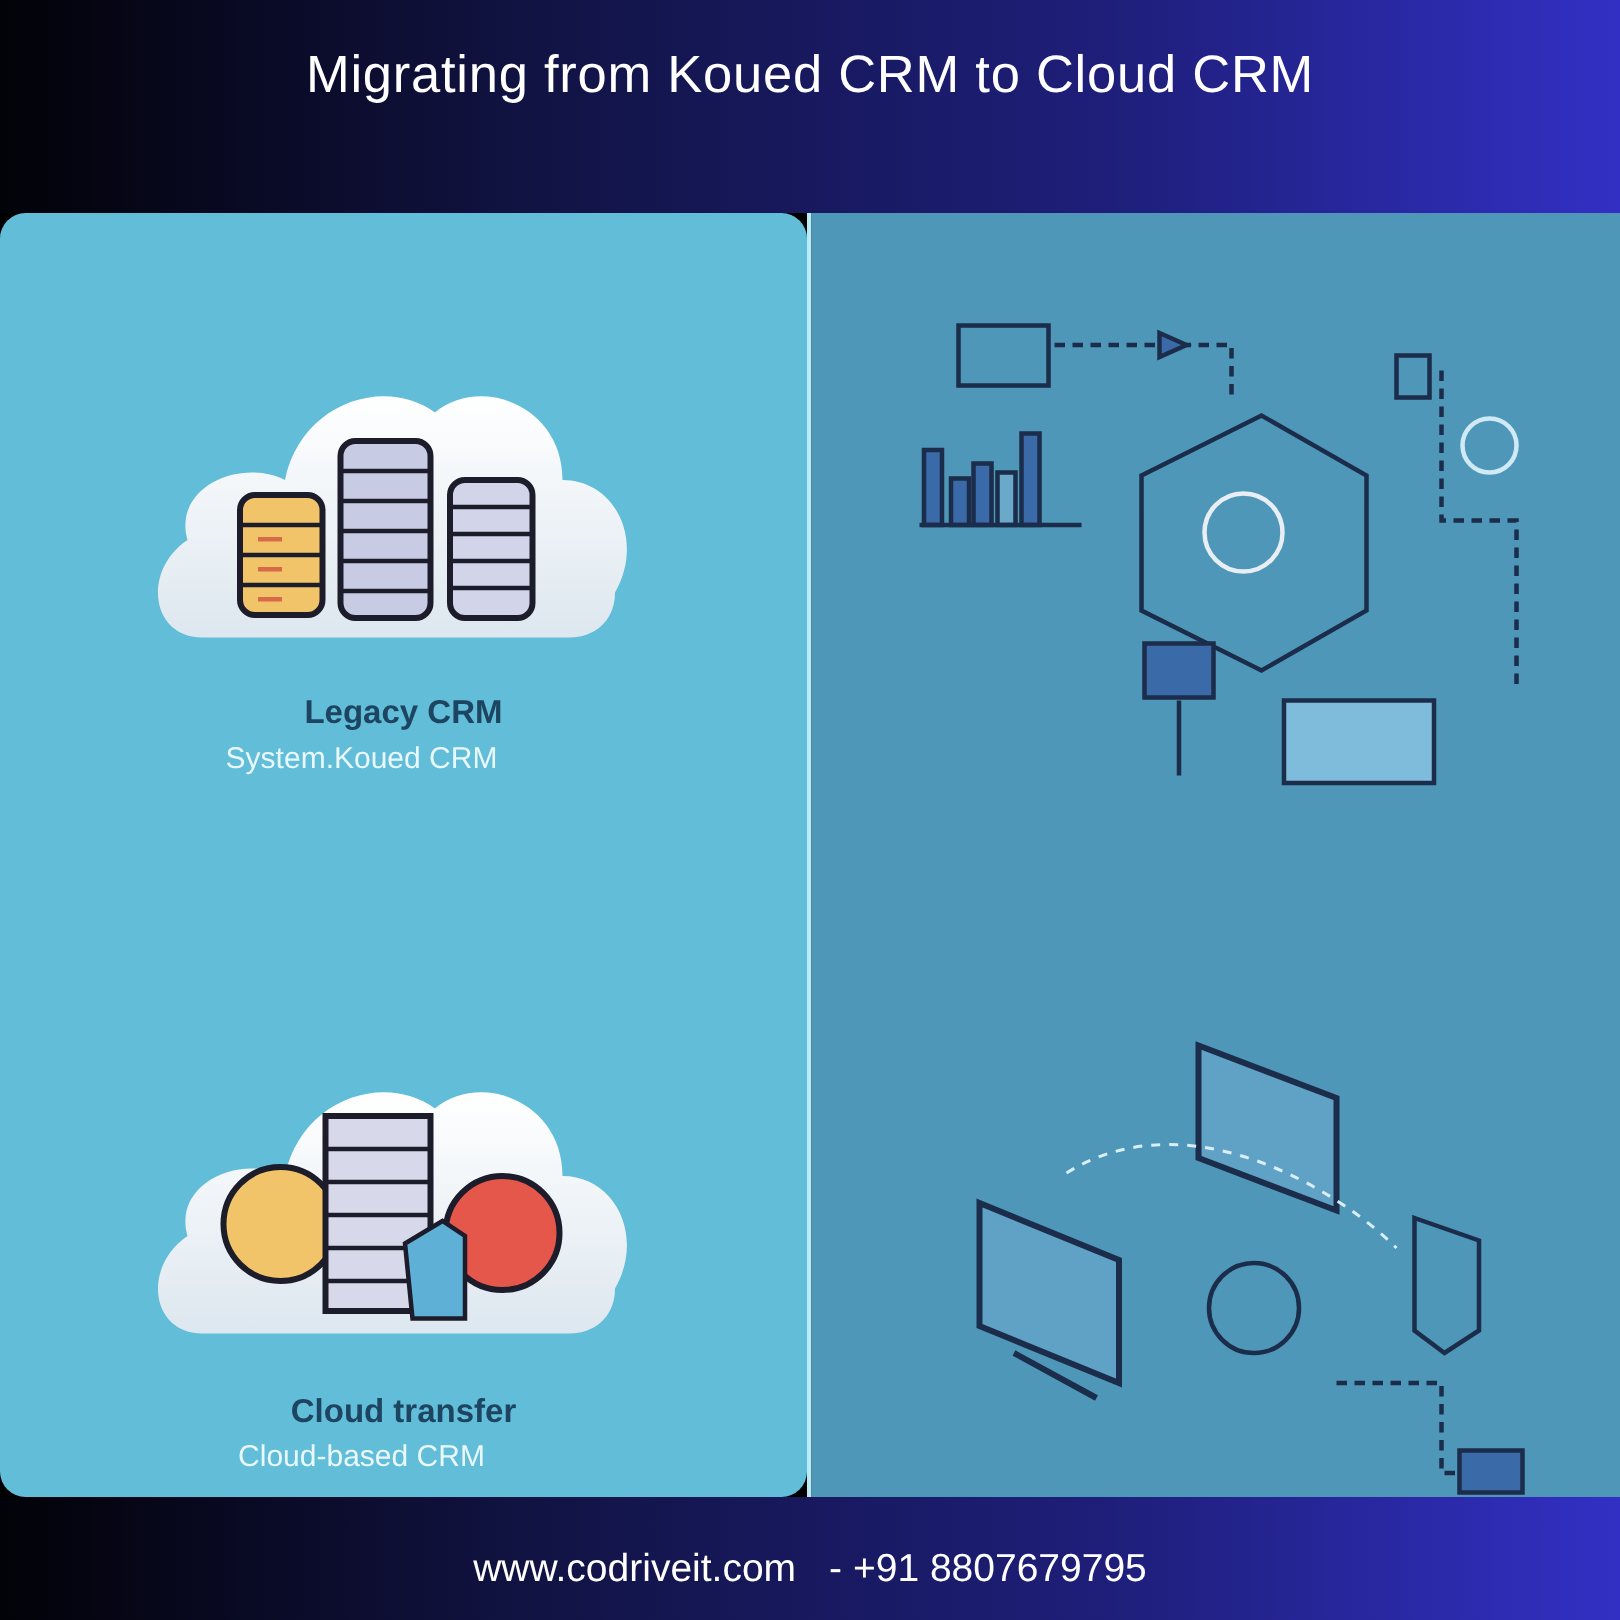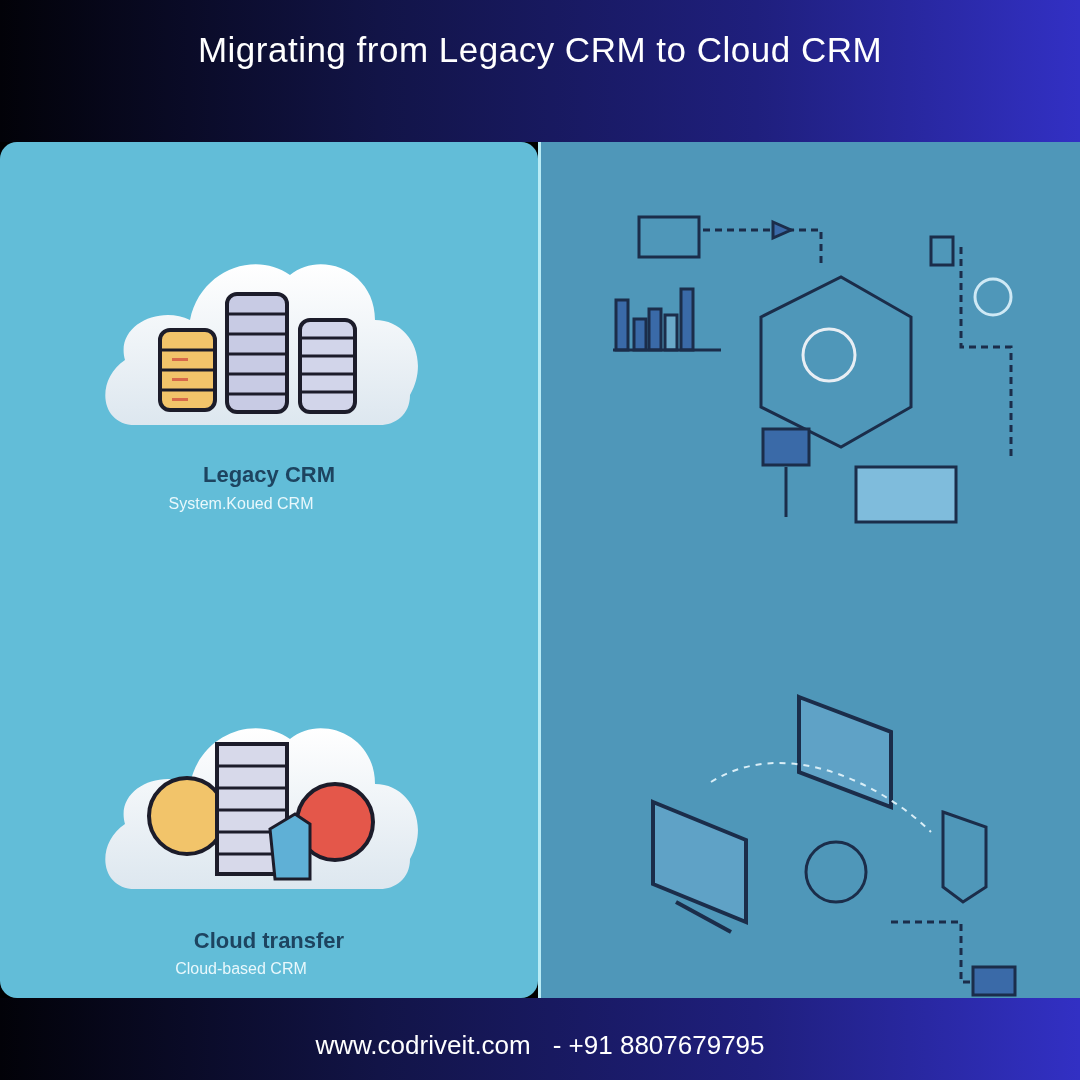--- a/index.html
+++ b/index.html
@@ -39,29 +39,29 @@
       position: absolute; left: 541px; top: 142px; width: 539px; height: 856px;
       background: #4f97b9;
     }
     .cloud-card { position: absolute; }
     .card-title {
       position: absolute; width: 538px; left: 0; text-align: center;
       font-weight: bold; font-size: 22px; color: #1d4460;
     }
     .card-sub {
       position: absolute; width: 482px; left: 0; text-align: center;
-      font-size: 16px; color: #e9f8fc;
+      font-size: 20px; color: #e9f8fc;
     }
     svg { display: block; }
   </style>
 </head>
 <body>
 
 <div class="header">
-  <div class="header-title">Migrating from Legacy CRM to Cloud CRM</div>
+  <div class="header-title">Migrating from Koued CRM to Cloud CRM</div>
 </div>
 
 <div class="panel-left">
 
   <div class="cloud-card" style="left:95px; top:88px;">
     <svg width="330" height="205" viewBox="0 0 330 205">
       <defs>
         <linearGradient id="cg1" x1="0" y1="0" x2="0" y2="1">
           <stop offset="0" stop-color="#ffffff"></stop>
           <stop offset="1" stop-color="#dde7ef"></stop>

